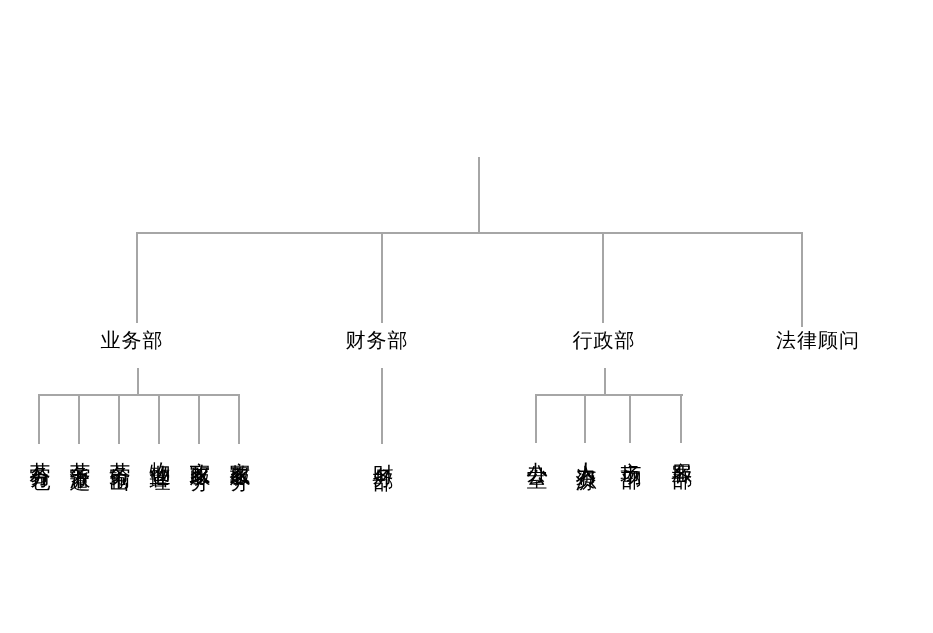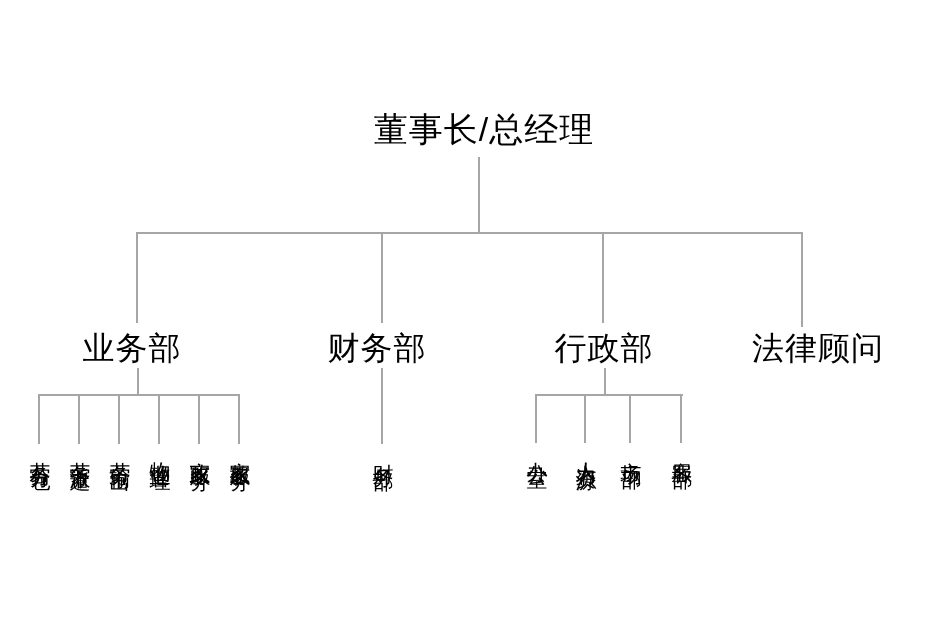--- a/index.html
+++ b/index.html
@@ -31,39 +31,38 @@
   }
   .root-label{
     width:300px;
     text-align:center;
     font-size:34px;
     letter-spacing:1px;
   }
   .dept-label{
     width:160px;
     text-align:center;
-    font-size:32px;
+    font-size:20px;
     letter-spacing:1px;
   }
   .leaf-label{
     width:26px;
     font-size:21px;
     line-height:1.15;
     letter-spacing:3px;
     writing-mode:vertical-rl;
     text-orientation:upright;
     text-align:left;
   }
 </style>
 </head>
 <body>
 
 <div class="canvas">
 
-  <div class="node root-label" style="left:334px;top:107px;">董事长/总经理</div>
 
   <div class="line" style="left:478px;top:157px;width:2px;height:76px;"></div>
 
   <div class="line" style="left:136px;top:232px;width:667px;height:2px;"></div>
 
   <div class="line" style="left:136px;top:232px;width:2px;height:91px;"></div>
   <div class="line" style="left:381px;top:232px;width:2px;height:91px;"></div>
   <div class="line" style="left:602px;top:232px;width:2px;height:91px;"></div>
   <div class="line" style="left:801px;top:232px;width:2px;height:95px;"></div>
 

